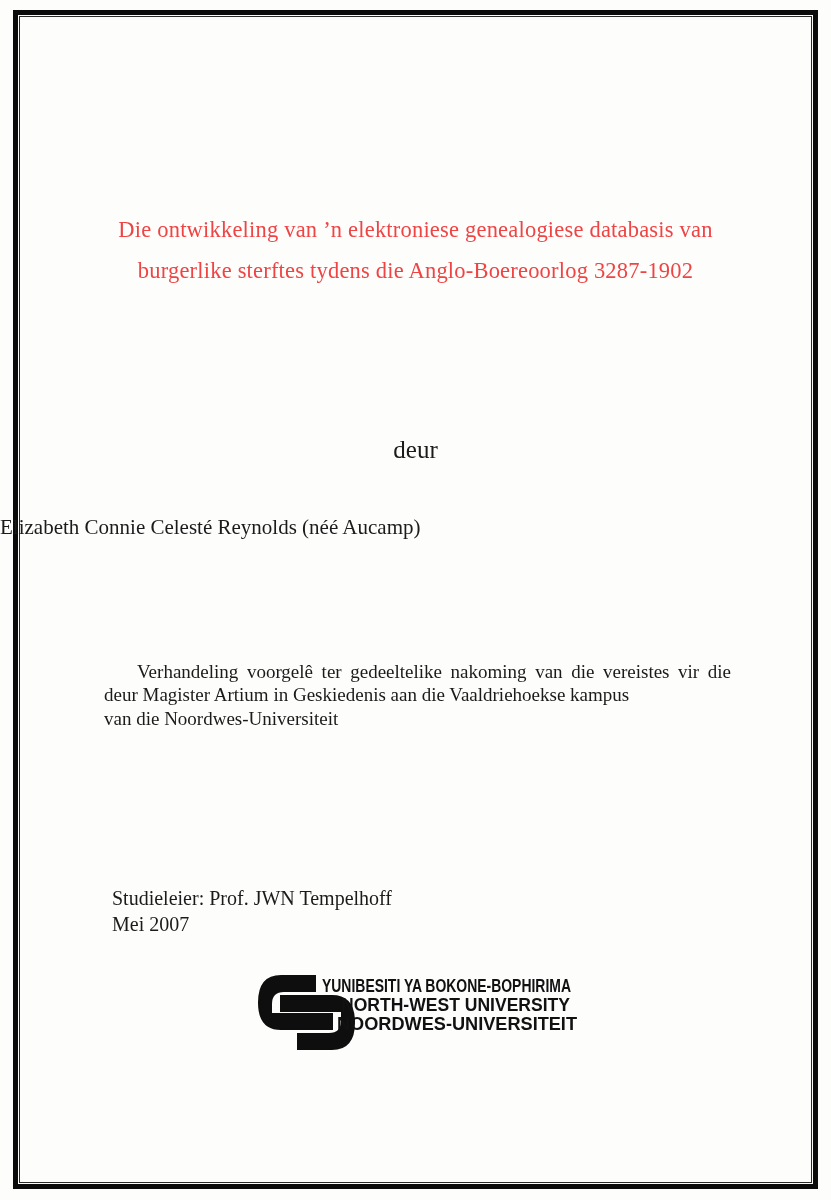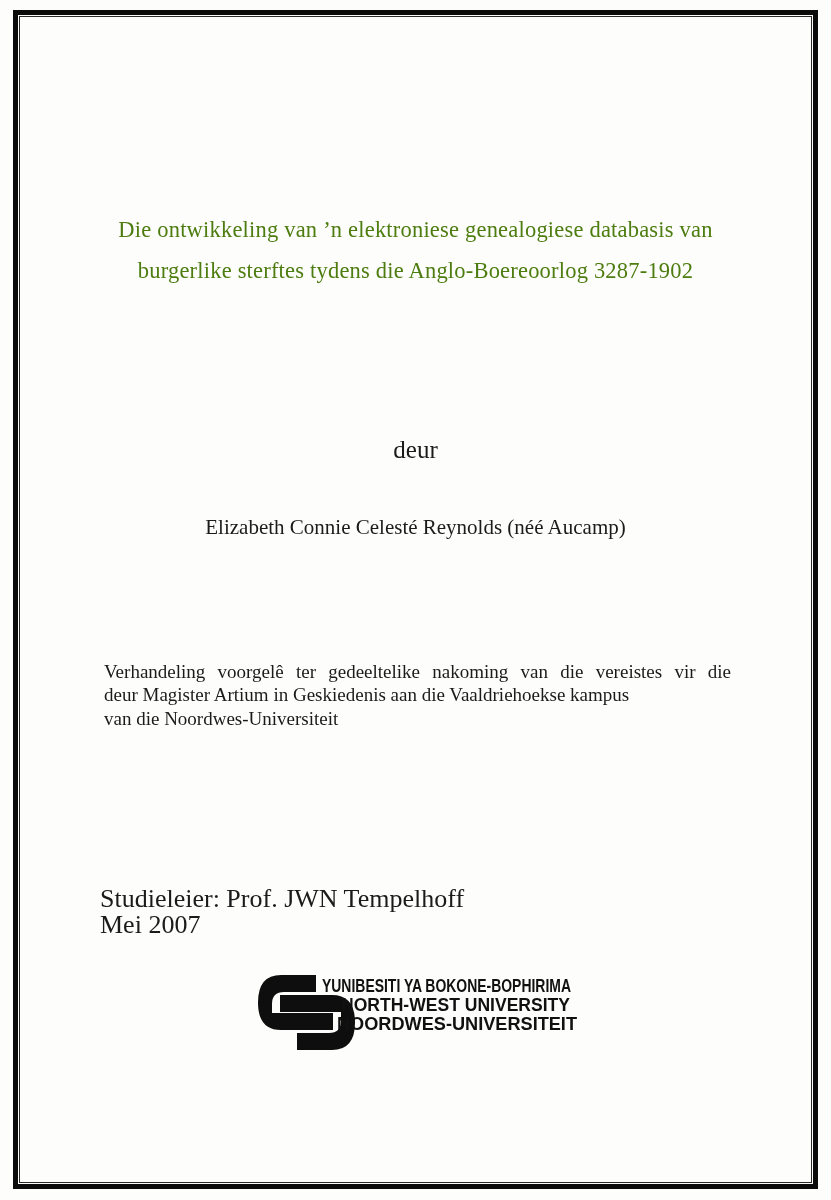--- a/index.html
+++ b/index.html
@@ -23,49 +23,50 @@
     left: 1px; top: 1px; right: 1px; bottom: 1px;
     border: 1px solid #2a2a2a;
   }
   .title-block {
     position: absolute;
     top: 210px; left: 50px; right: 50px;
     text-align: center;
     font-size: 22.5px;
     line-height: 40.5px;
     letter-spacing: 0.2px;
-    color: #4d7c0f;
+    color: #ef4444;
   }
   .byline {
     position: absolute;
     top: 436px; left: 0; right: 0;
     text-align: center;
     font-size: 25px;
   }
   .author-line {
     position: absolute;
     top: 515px; left: 0; right: 0;
-    text-align: center;
+    text-align: left;
     font-size: 21px;
   }
   .submission-block {
     position: absolute;
     top: 660px; left: 104px;
     width: 627px;
     font-size: 19px;
     line-height: 23.4px;
   }
   .submission-block .just-line {
     text-align: justify;
     text-align-last: justify;
+    margin-left: 33px;
   }
   .supervisor-block {
     position: absolute;
-    top: 886px; left: 100px;
-    font-size: 26px;
+    top: 886px; left: 112px;
+    font-size: 20px;
     line-height: 25.5px;
   }
   .logo {
     position: absolute;
     left: 255px; top: 970px;
     width: 332px; height: 86px; text-align: right;
   }
   .logo svg { display: block; }
   .logo text {
     font-family: "Liberation Sans", sans-serif;

